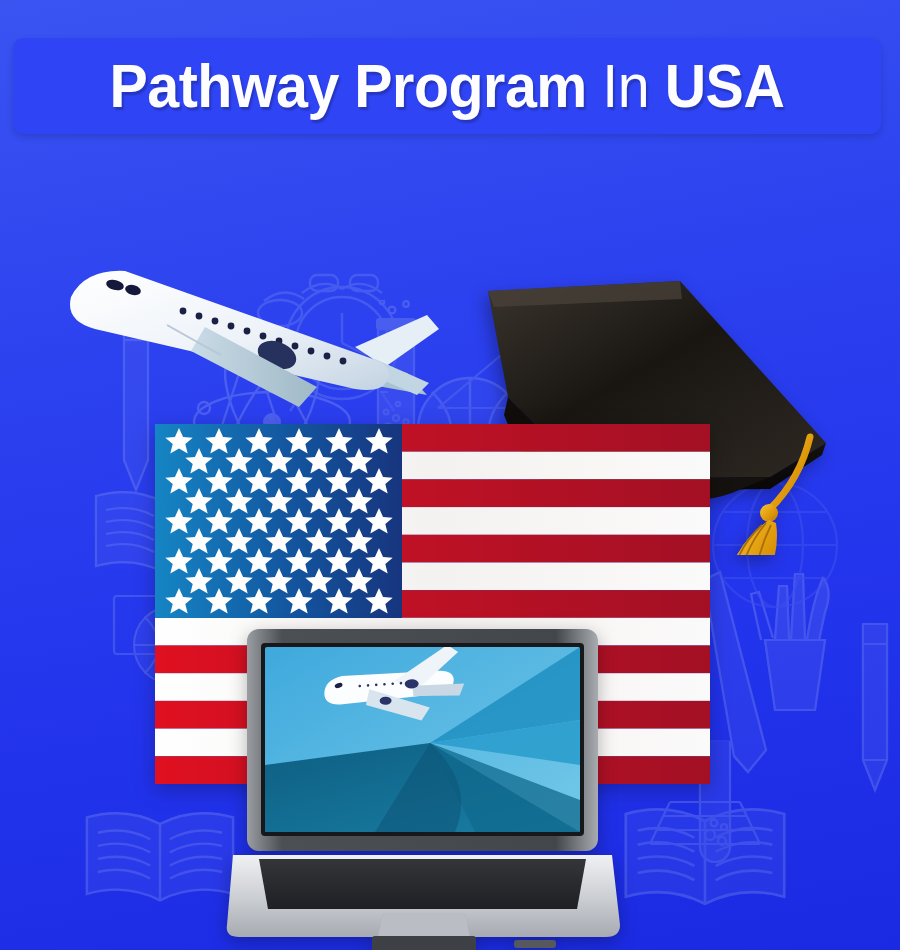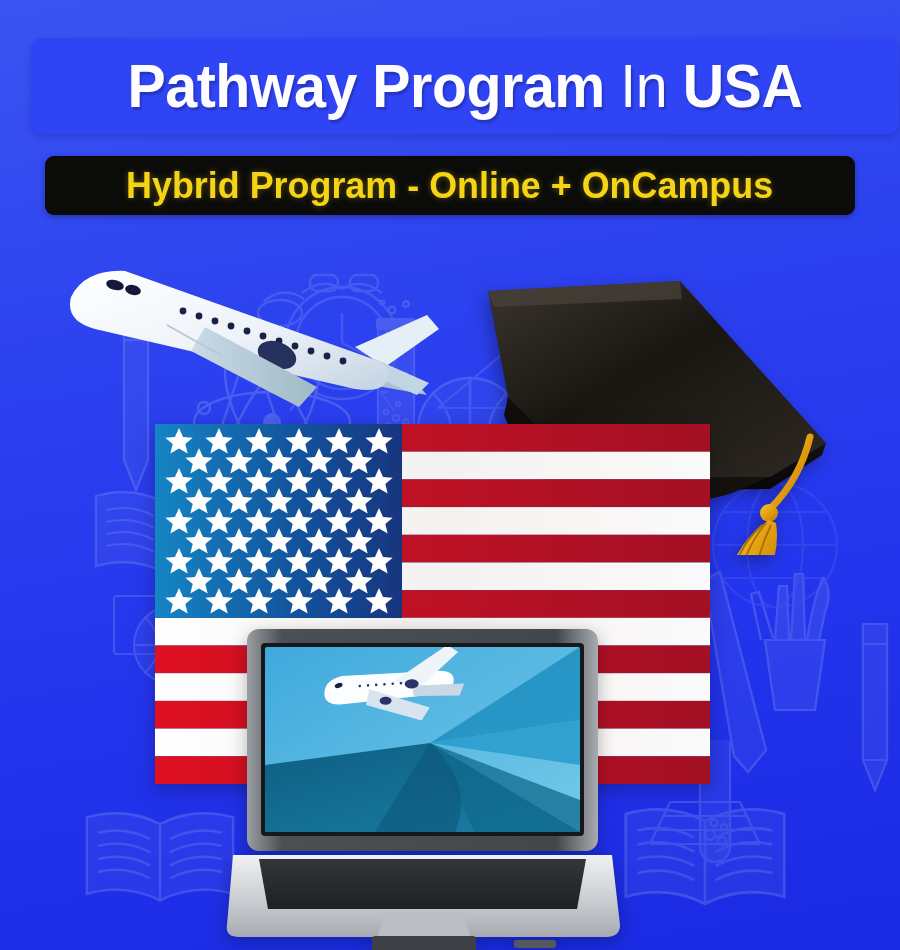--- a/index.html
+++ b/index.html
@@ -12,21 +12,21 @@
     position:relative;width:900px;height:950px;overflow:hidden;
     background:linear-gradient(170deg,#3a54f2 0%,#2c41ef 35%,#2233ec 70%,#1a2ae2 100%);
   }
 
   
   .doodles{position:absolute;inset:0;opacity:.30;pointer-events:none;}
   .doodles svg{position:absolute;}
 
   
   .title-banner{
-    position:absolute;left:31px;top:38px;width:868px;height:96px;
+    position:absolute;left:13px;top:38px;width:868px;height:96px;
     background:#2f44f5;border-radius:11px;
     box-shadow:0 3px 7px rgba(0,0,0,.16);
     display:flex;align-items:center;justify-content:center;
   }
   .title-text{
     color:#fdfdff;font-size:61px;line-height:1;
     font-weight:700;letter-spacing:-.5px;
     font-family:"Liberation Sans Narrow","Liberation Sans",sans-serif;
     transform:scaleX(.94);
     text-shadow:2px 3px 2px rgba(0,0,0,.22);
@@ -213,23 +213,20 @@
     </svg>
 
   </div>
 
   <div class="title-banner">
     <div class="title-text">
       <span>Pathway Program </span><span class="thin">In </span><span>USA</span>
     </div>
   </div>
 
-  <div class="sub-banner">
-    <div class="sub-text">Hybrid Program - Online + OnCampus</div>
-  </div>
 
   <div class="stage">
 
     <svg class="plane-big" viewBox="0 0 400 180">
       <defs>
         <linearGradient id="fus" x1="0" y1="0" x2="1" y2="1">
           <stop offset="0%" stop-color="#ffffff"></stop>
           <stop offset="55%" stop-color="#eef3f9"></stop>
           <stop offset="100%" stop-color="#c3d3e2"></stop>
         </linearGradient>

